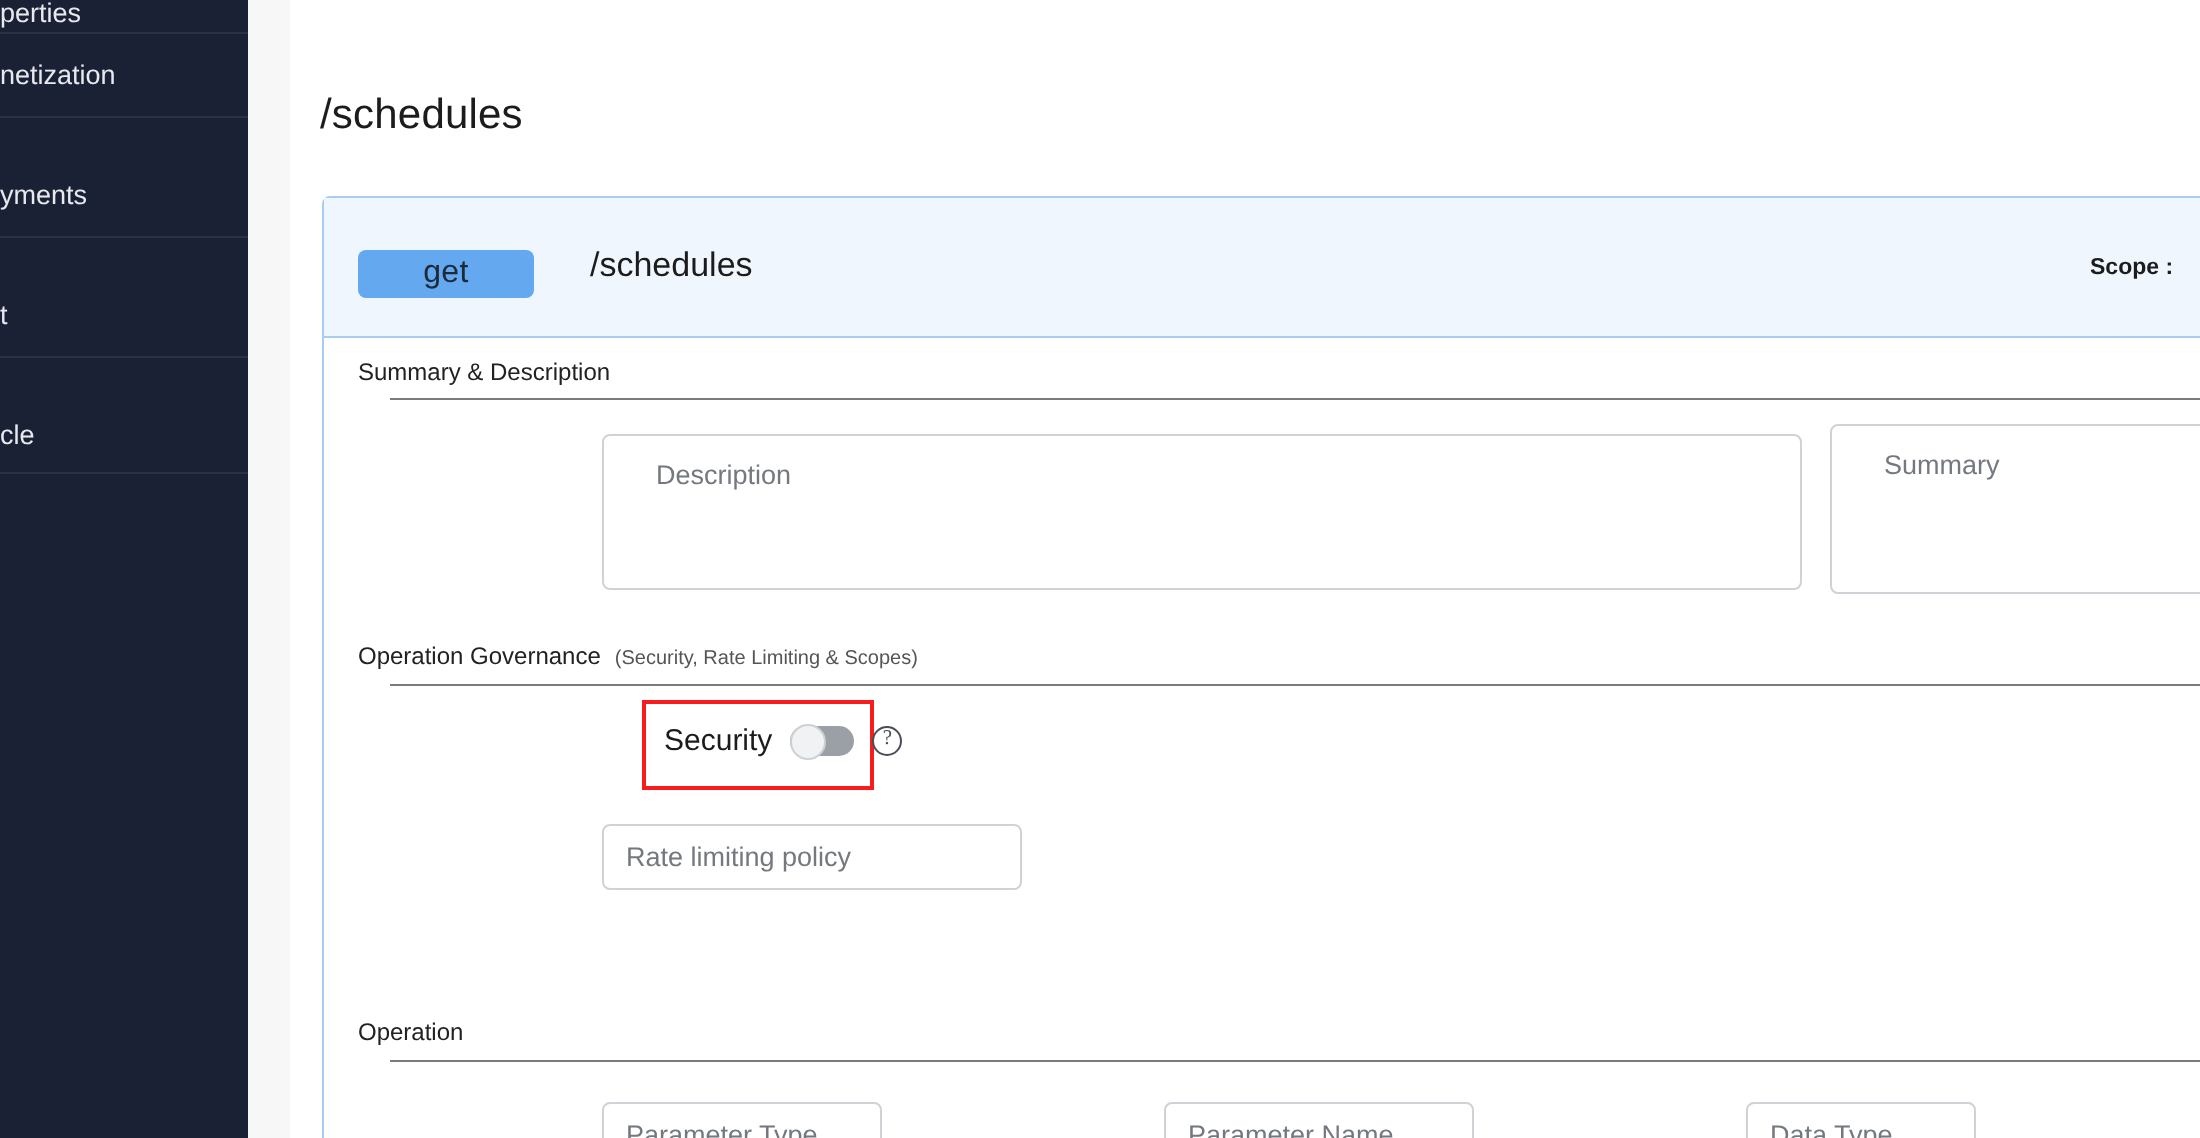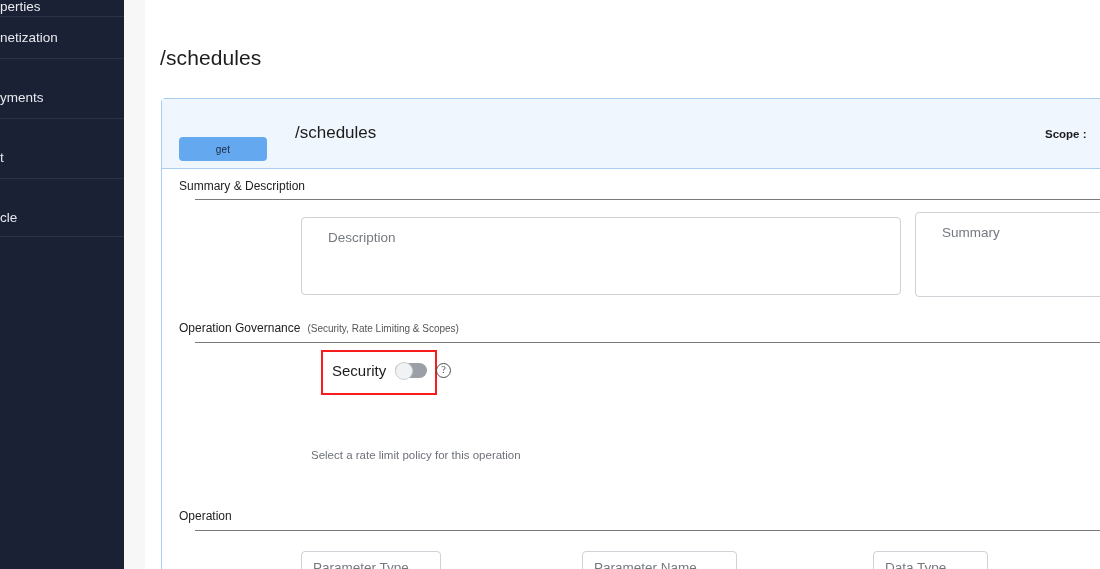--- a/index.html
+++ b/index.html
@@ -59,26 +59,26 @@
     border-radius: 4px 4px 0 0;
     background: #ffffff;
   }
   .op-header {
     position: absolute; left: 0; top: 0;
     width: 998px; height: 70px;
     background: #eff6fd;
     border-bottom: 1px solid #a8cdf0;
   }
   .verb-badge {
-    position: absolute; left: 17px; top: 38px;
+    position: absolute; left: 17px; top: 26px;
     width: 88px; height: 24px;
     background: #64a9f0;
     border-radius: 4px;
     color: #1d2a3a;
-    font-size: 10px;
+    font-size: 16px;
     display: flex; align-items: center; justify-content: center;
     letter-spacing: .2px;
   }
   .op-path {
     position: absolute; left: 133px; top: 24px;
     font-size: 17px; color: #1c1c1c;
   }
   .scope-label {
     position: absolute; left: 883px; top: 29px;
     font-size: 11.5px; color: #1c1c1c; font-weight: bold;
@@ -231,21 +231,24 @@
       <div class="annot-box" style="left:159px; top:251px; width:116px; height:45px;"></div>
 
       <div class="security-row" style="left:170px; top:263px;">
         <span class="security-label">Security</span>
         <span class="toggle">
           <span class="knob"></span>
         </span>
         <span class="help-icon">?</span>
       </div>
 
-      <div class="helper-text" style="left:149px; top:350px;">Select a rate limit policy for this operation</div>
+      <div class="field" style="left:139px; top:313px; width:210px; height:33px;">
+        <span>Rate limiting policy</span>
+        <span class="caret"></span>
+      </div>
 
       <div class="section-head" style="top:410px">
         <span class="section-title">Operation</span>
       </div>
       <div class="section-rule" style="left:33px; top:431px; width:965px"></div>
 
       <div class="field" style="left:139px; top:452px; width:140px; height:33px;">
         <span>Parameter Type</span>
         <span class="caret"></span>
       </div>

